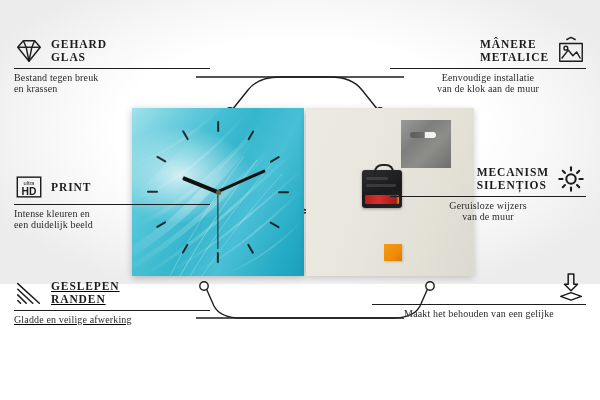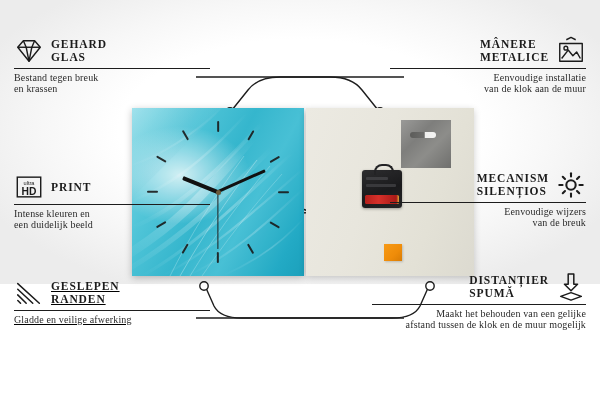--- a/index.html
+++ b/index.html
@@ -22,27 +22,27 @@
   .ttl{
     font-size:11.5px;line-height:12.6px;letter-spacing:.9px;
     color:#1b1b1b;font-weight:700;text-transform:uppercase;
   }
   .callout.right .ttl{text-align:left;}
   .rule{height:1px;background:#1d1d1d;margin-top:2px;}
   .sub{
     font-size:10px;line-height:11.4px;color:#2a2a2a;margin-top:3px;
     letter-spacing:.15px;
   }
-  .callout.right .sub{text-align:right;}
+  .callout.right .sub{text-align:center;}
 
   .c-glass{left:14px;top:36px;}
   .c-print{left:14px;top:172px;}
   .c-edges{left:14px;top:278px;text-decoration:underline;}
   .c-hooks{left:390px;top:36px;}
-  .c-mech{left:390px;top:170px;}
+  .c-mech{left:390px;top:164px;}
   .c-spacer{left:372px;top:272px;width:214px;}
 
   
   #leads{position:absolute;left:0;top:0;width:600px;height:400px;pointer-events:none;}
 
   
   .photo{position:absolute;overflow:hidden;}
 
   .clock-panel{
     left:132px;top:108px;width:172px;height:168px;
@@ -276,35 +276,30 @@
           <path d="M24.8,7.2 L22.4,9.6"></path>
             <path d="M9.6,22.4 L7.2,24.8"></path>
         </g>
       </svg>
       <div>
         <div class="ttl">MECANISM</div>
         <div class="ttl">SILENȚIOS</div>
       </div>
     </div>
     <div class="rule"></div>
-    <div class="sub">Eenvoudige wijzers</div>
-    <div class="sub" style="margin-top:0">van de breuk</div>
+    <div class="sub">Geruisloze wijzers</div>
+    <div class="sub" style="margin-top:0">van de muur</div>
   </div>
 
   <div class="callout right c-spacer">
     <div class="head">
       <svg class="ico" viewBox="0 0 32 32">
         <g fill="none" stroke="#1b1b1b" stroke-width="1.6" stroke-linejoin="round">
           <path d="M13,2 L19,2 L19,13 L23,13 L16,20 L9,13 L13,13 Z"></path>
           <path d="M16,22 L27,26 L16,30 L5,26 Z"></path>
         </g>
       </svg>
-      <div>
-        <div class="ttl">DISTANȚIER</div>
-        <div class="ttl">SPUMĂ</div>
-      </div>
     </div>
     <div class="rule"></div>
     <div class="sub">Maakt het behouden van een gelijke</div>
-    <div class="sub" style="margin-top:0">afstand tussen de klok en de muur mogelijk</div>
   </div>
 
 </div>
 
 </body></html>

